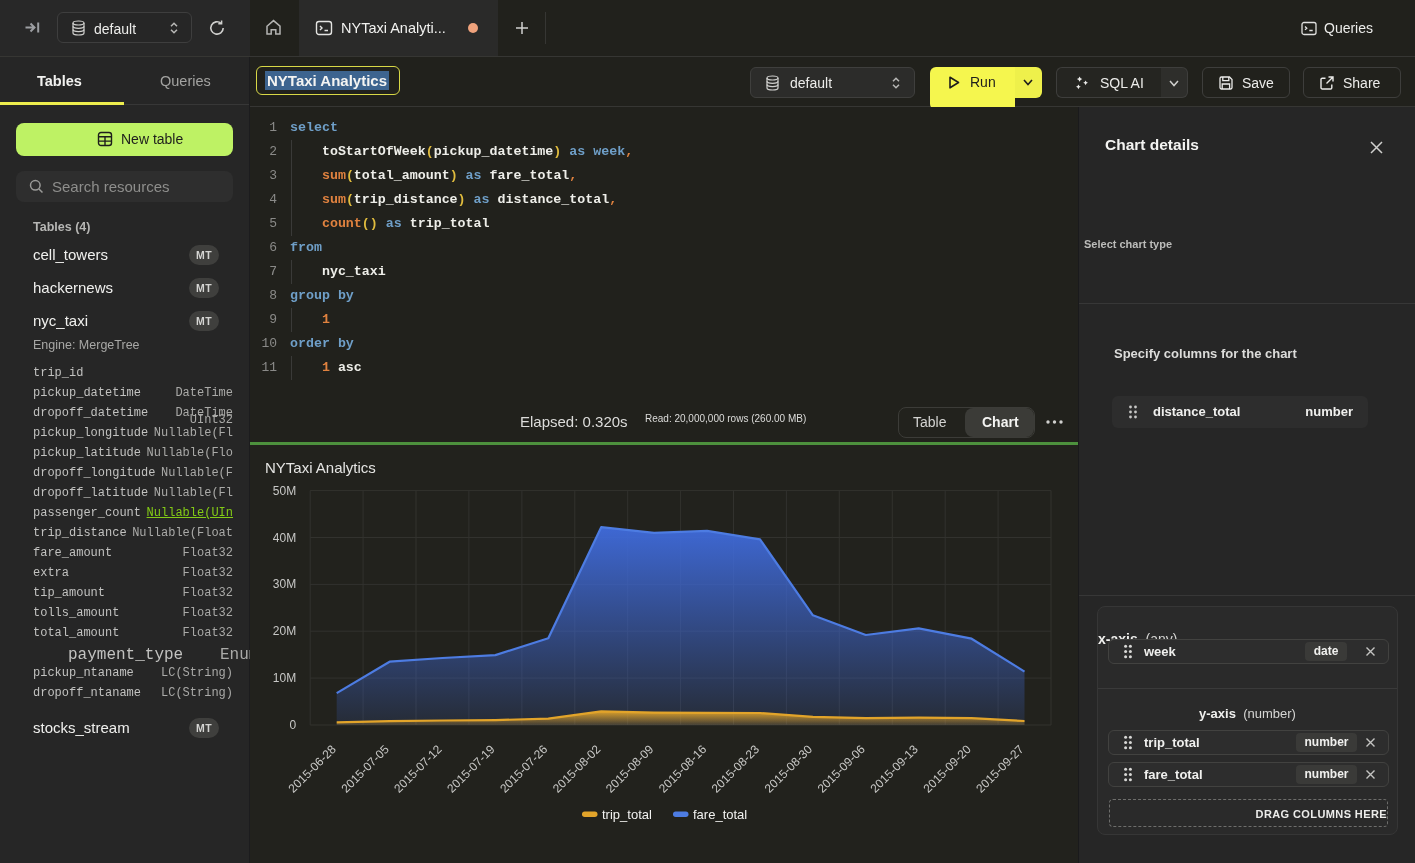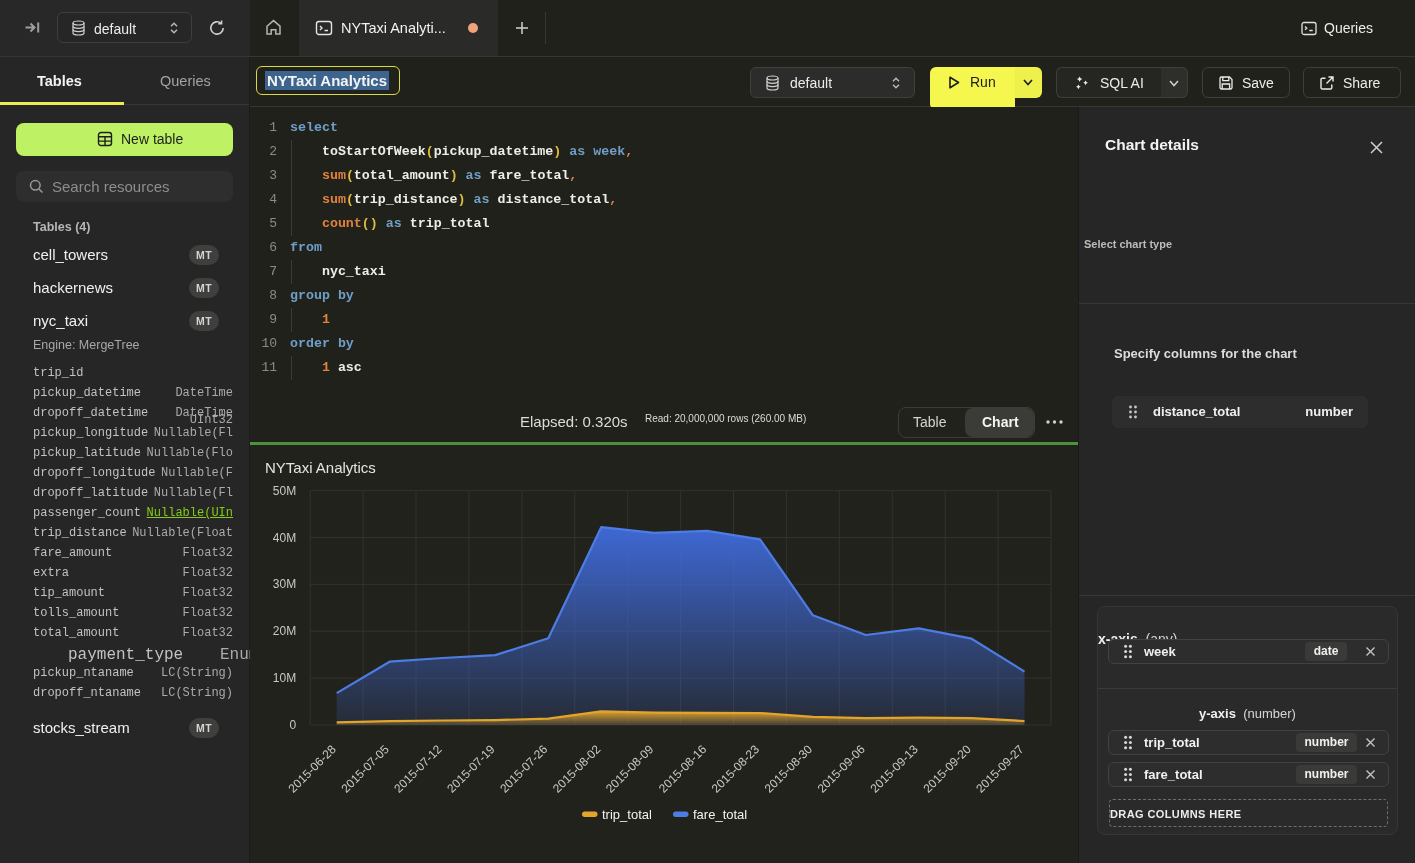--- a/index.html
+++ b/index.html
@@ -347,15 +347,15 @@
         <circle cx="2.6" cy="7.5" r="1.5"></circle>
         <circle cx="7.4" cy="7.5" r="1.5"></circle>
         <circle cx="2.6" cy="12.7" r="1.5"></circle>
         <circle cx="7.4" cy="12.7" r="1.5"></circle>
       </svg>
   <div class="abs" style="left:46px;top:160px;font-size:13px;font-weight:bold;color:#f0f0ee;">fare_total</div>
   <div class="abs" style="left:198px;top:158px;width:61px;height:19px;background:#3a3a38;border-radius:4px;text-align:center;line-height:19px;font-size:12px;font-weight:bold;color:#f0f0ee;">number</div>
   <svg class="abs" style="left:267px;top:162px;" width="11" height="11" viewBox="0 0 11 11" stroke="#c4c4c2" stroke-width="1.4">
         <path d="M1.5 1.5 L9.5 9.5 M9.5 1.5 L1.5 9.5"></path>
       </svg>
-  <div class="abs" style="left:11px;top:192px;width:279px;height:28px;border:1px dashed #6e6e6c;border-radius:4px;text-align:left;line-height:28px;font-size:11px;font-weight:bold;color:#ececea;letter-spacing:.4px;">DRAG COLUMNS HERE</div>
+  <div class="abs" style="left:11px;top:192px;width:279px;height:28px;border:1px dashed #6e6e6c;border-radius:4px;text-align:right;line-height:28px;font-size:11px;font-weight:bold;color:#ececea;letter-spacing:.4px;">DRAG COLUMNS HERE</div>
   </div>
 </div>
 
 </body></html>

